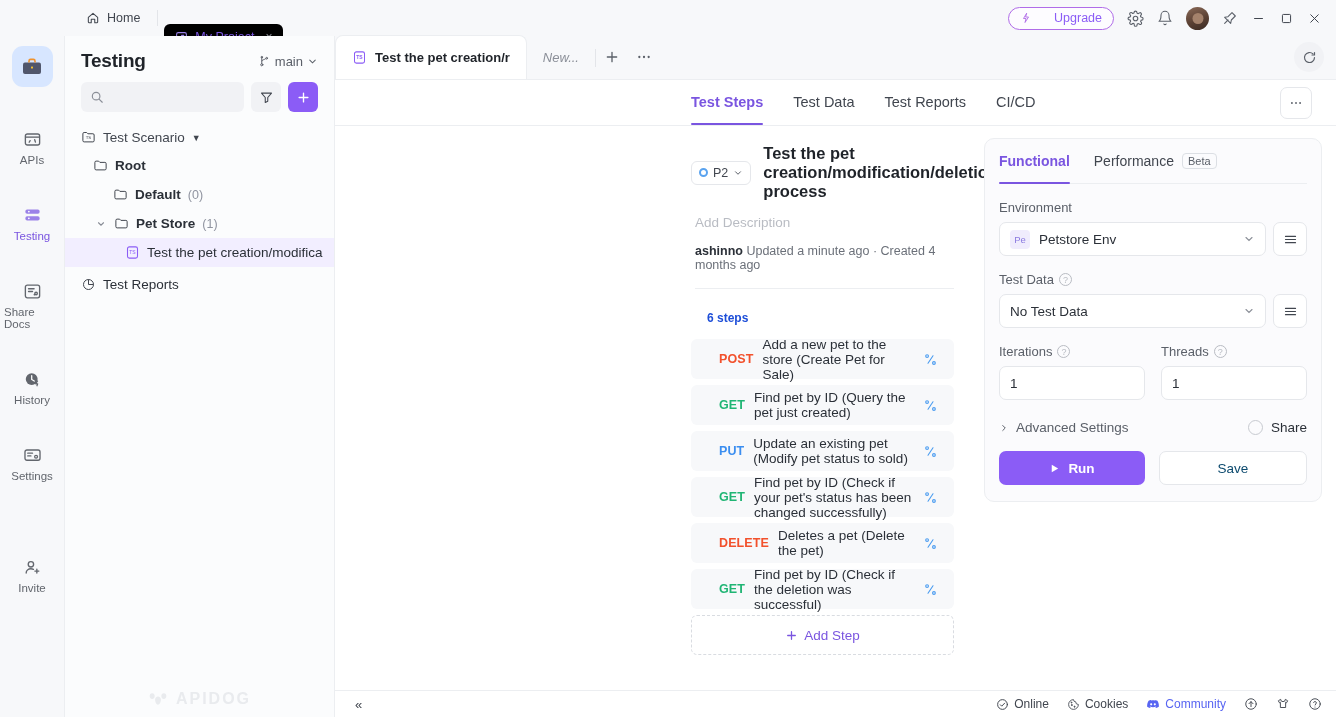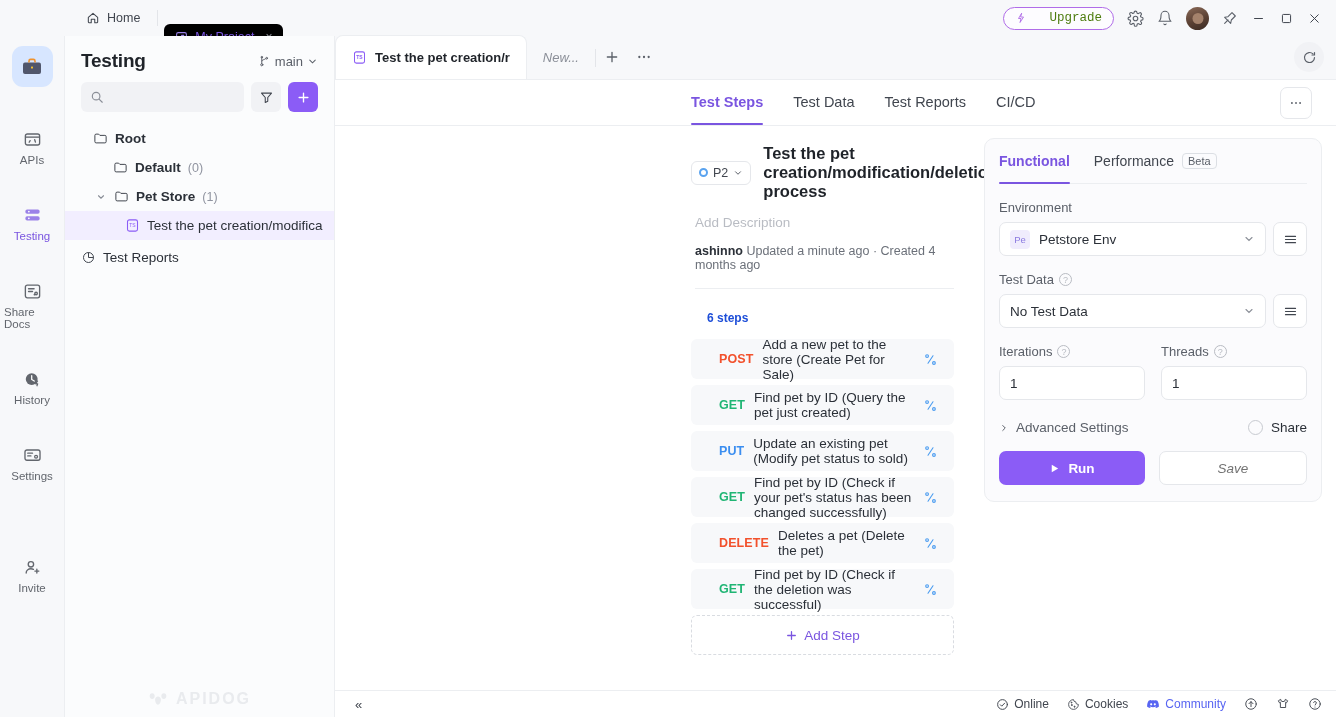--- a/index.html
+++ b/index.html
@@ -29,23 +29,22 @@
   .tb-item.home { color: #41464f; }
   .tb-sep { width: 1px; height: 16px; background: #e3e5e9; margin: 0 6px; }
   .tb-item.active { background: #000000; color: #7a55e0; font-weight: 500; margin-top: 38px; }
   .tb-close { font-size: 12px; color: #8b8f98; margin-left: 4px; }
   .tb-spacer { flex: 1; }
   .tb-right { display: flex; align-items: center; gap: 13px; padding-right: 6px; }
   .upgrade {
     display: flex; align-items: center; gap: 22px;
     height: 23px; padding: 0 11px; border-radius: 12px;
     border: 1px solid #b06ce8;
-    font-size: 12.5px; color: #4d7c0f; font-weight: 400;
+    font-size: 12.5px; color: #8b5cf6; font-weight: 400;
     background: #fdfcff;
-    font-family: Liberation Mono, monospace;
   }
   .avatar {
     width: 23px; height: 23px; border-radius: 50%;
     background: linear-gradient(160deg,#8a6a58 0%,#5b4134 55%,#3a2a22 100%);
     overflow: hidden; position: relative;
   }
   .avatar::after {
     content:""; position:absolute; left:50%; top:30%;
     transform: translateX(-50%);
     width: 11px; height: 11px; border-radius: 50%;
@@ -241,21 +240,21 @@
   .adv-row { display: flex; align-items: center; margin-top: 20px; }
   .adv { font-size: 13.5px; color: #5b6069; display: flex; align-items: center; gap: 7px; }
   .shared { margin-left: auto; display: flex; align-items: center; gap: 8px; font-size: 13.5px; color: #2b3038; }
   .radio { width: 15px; height: 15px; border-radius: 50%; border: 1.5px solid #c7cad0; }
   .btn-row { display: flex; gap: 14px; margin-top: 16px; }
   .btn {
     flex: 1; height: 34px; border-radius: 7px; display: flex; align-items: center;
     justify-content: center; gap: 8px; font-size: 13.5px; font-weight: 600;
   }
   .btn.run { background: #8b5cf6; color: #fff; }
-  .btn.save { background: #fff; border: 1px solid #e5e7eb; color: #737373; font-weight: 400; font-style: italic; }
+  .btn.save { background: #fff; border: 1px solid #e5e7eb; color: #0c4a6e; font-weight: 400; }
   .help-q {
     width: 13px; height: 13px; border-radius: 50%; border: 1px solid #b9bcc3;
     color: #b9bcc3; font-size: 9px; display: inline-flex; align-items: center; justify-content: center;
   }
 
   
   .statusbar {
     height: 27px; min-height: 27px; border-top: 1px solid #eceef1;
     display: flex; align-items: center; padding: 0 14px 0 0; background: #fff;
   }
@@ -462,20 +461,30 @@
         </button>
         <button class="icon-btn primary">
           <span>
             <svg width="15" height="15" viewBox="0 0 24 24" fill="none" stroke="#fff" stroke-width="2.2" stroke-linecap="round">
                 <path d="M12 5v14M5 12h14"></path>
               </svg>
           </span>
         </button>
       </div>
 
+      <div class="tree-section">
+        <span>
+          <svg width="15" height="15" viewBox="0 0 24 24" fill="none" stroke="#41464f" stroke-width="1.6">
+              <path d="M3 6a2 2 0 0 1 2-2h4l2 2h8a2 2 0 0 1 2 2v9a2 2 0 0 1-2 2H5a2 2 0 0 1-2-2z"></path>
+              <text x="12" y="15" font-size="7" fill="#41464f" stroke="none" text-anchor="middle" font-family="Liberation Sans">TS</text>
+            </svg>
+        </span>
+        <span>Test Scenario</span>
+        <span style="font-size:9px;color:#41464f">▼</span>
+      </div>
 
       <div class="tree-row" style="padding-left:28px">
         <span>
           <svg width="15" height="15" viewBox="0 0 24 24" fill="none" stroke="#41464f" stroke-width="1.6">
               <path d="M3 7a2 2 0 0 1 2-2h4l2 2h8a2 2 0 0 1 2 2v8a2 2 0 0 1-2 2H5a2 2 0 0 1-2-2z"></path>
             </svg>
         </span>
         <span style="font-weight:600">Root</span>
       </div>
 

